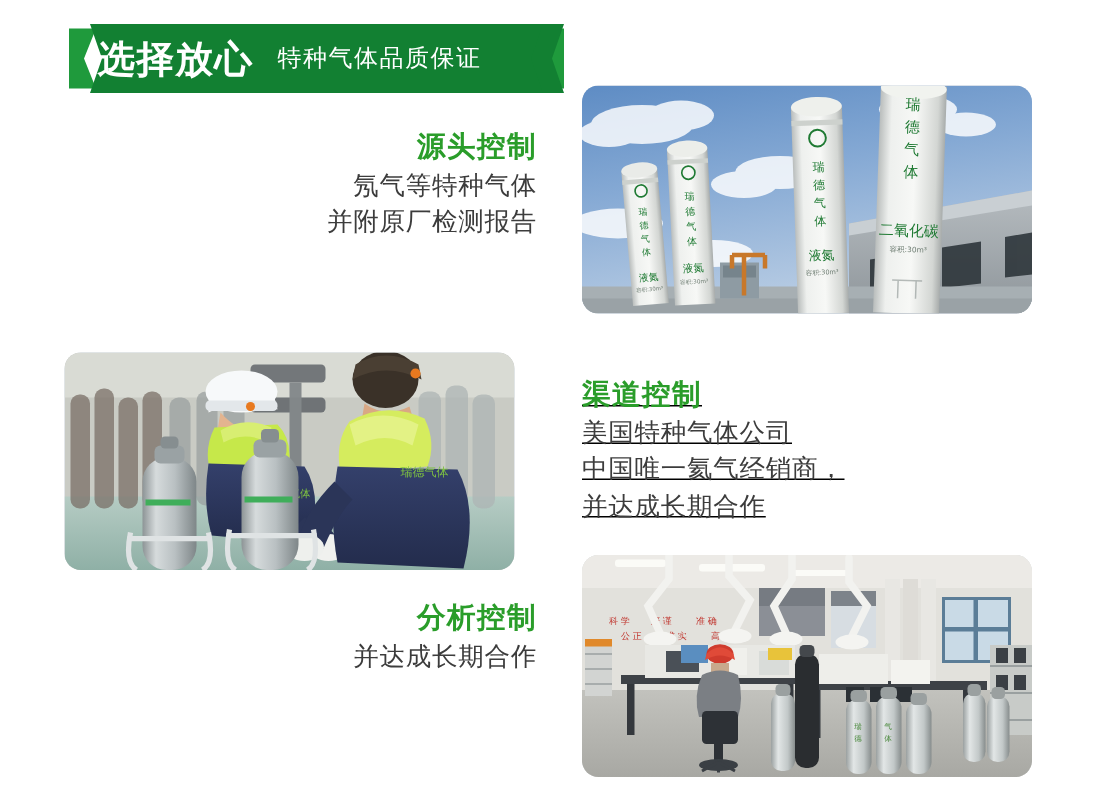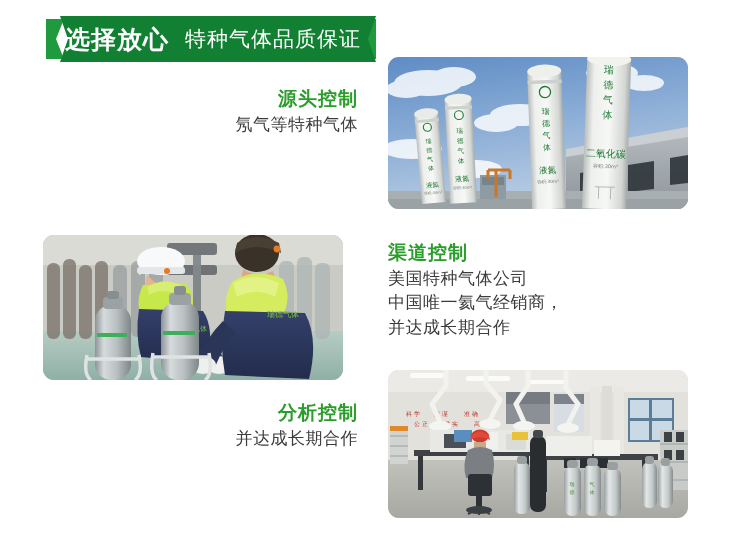--- a/index.html
+++ b/index.html
@@ -25,21 +25,21 @@
   .banner-title{
     color:#ffffff;
     font-size:25px;
     font-weight:bold;
     letter-spacing:1px;
     line-height:1;
     white-space:nowrap;
   }
   .banner-sub{
     color:#ffffff;
-    font-size:21px;
+    font-size:16px;
     font-weight:normal;
     letter-spacing:1px;
     margin-left:16px;
     line-height:1;
     white-space:nowrap;
   }
 
   
   .block{position:absolute;}
   .block .head{
@@ -54,21 +54,21 @@
     color:#3c3c3c;
     font-size:17px;
     line-height:1.45;
     letter-spacing:0.5px;
     white-space:nowrap;
   }
   .align-right{text-align:right;}
   .align-left{text-align:left;}
 
   .block-source{right:372px;top:86px;width:240px;}
-  .block-channel{left:388px;top:240px;width:250px;}
+  .block-channel{left:388px;top:251px;width:250px;text-decoration:underline;}
   .block-analysis{right:372px;top:400px;width:240px;}
 
   
   .photo{
     position:absolute;
     border-radius:11px;
     overflow:hidden;
     background:#cfd6dd;
   }
   .photo-tanks{left:388px;top:57px;width:300px;height:152px;}
@@ -90,20 +90,21 @@
     </svg>
     <div class="banner-text">
       <span class="banner-title">选择放心</span>
       <span class="banner-sub">特种气体品质保证</span>
     </div>
   </div>
 
   <div class="block block-source align-right">
     <div class="head">源头控制</div>
     <div class="line">氖气等特种气体</div>
+    <div class="line">并附原厂检测报告</div>
   </div>
 
   <div class="photo photo-tanks">
     <svg viewBox="0 0 300 152" preserveAspectRatio="xMidYMid slice">
       <defs>
         <linearGradient id="sky" x1="0" y1="0" x2="0.3" y2="1">
           <stop offset="0%" stop-color="#5e8cc4"></stop>
           <stop offset="45%" stop-color="#85a9d4"></stop>
           <stop offset="100%" stop-color="#b9cde4"></stop>
         </linearGradient>

